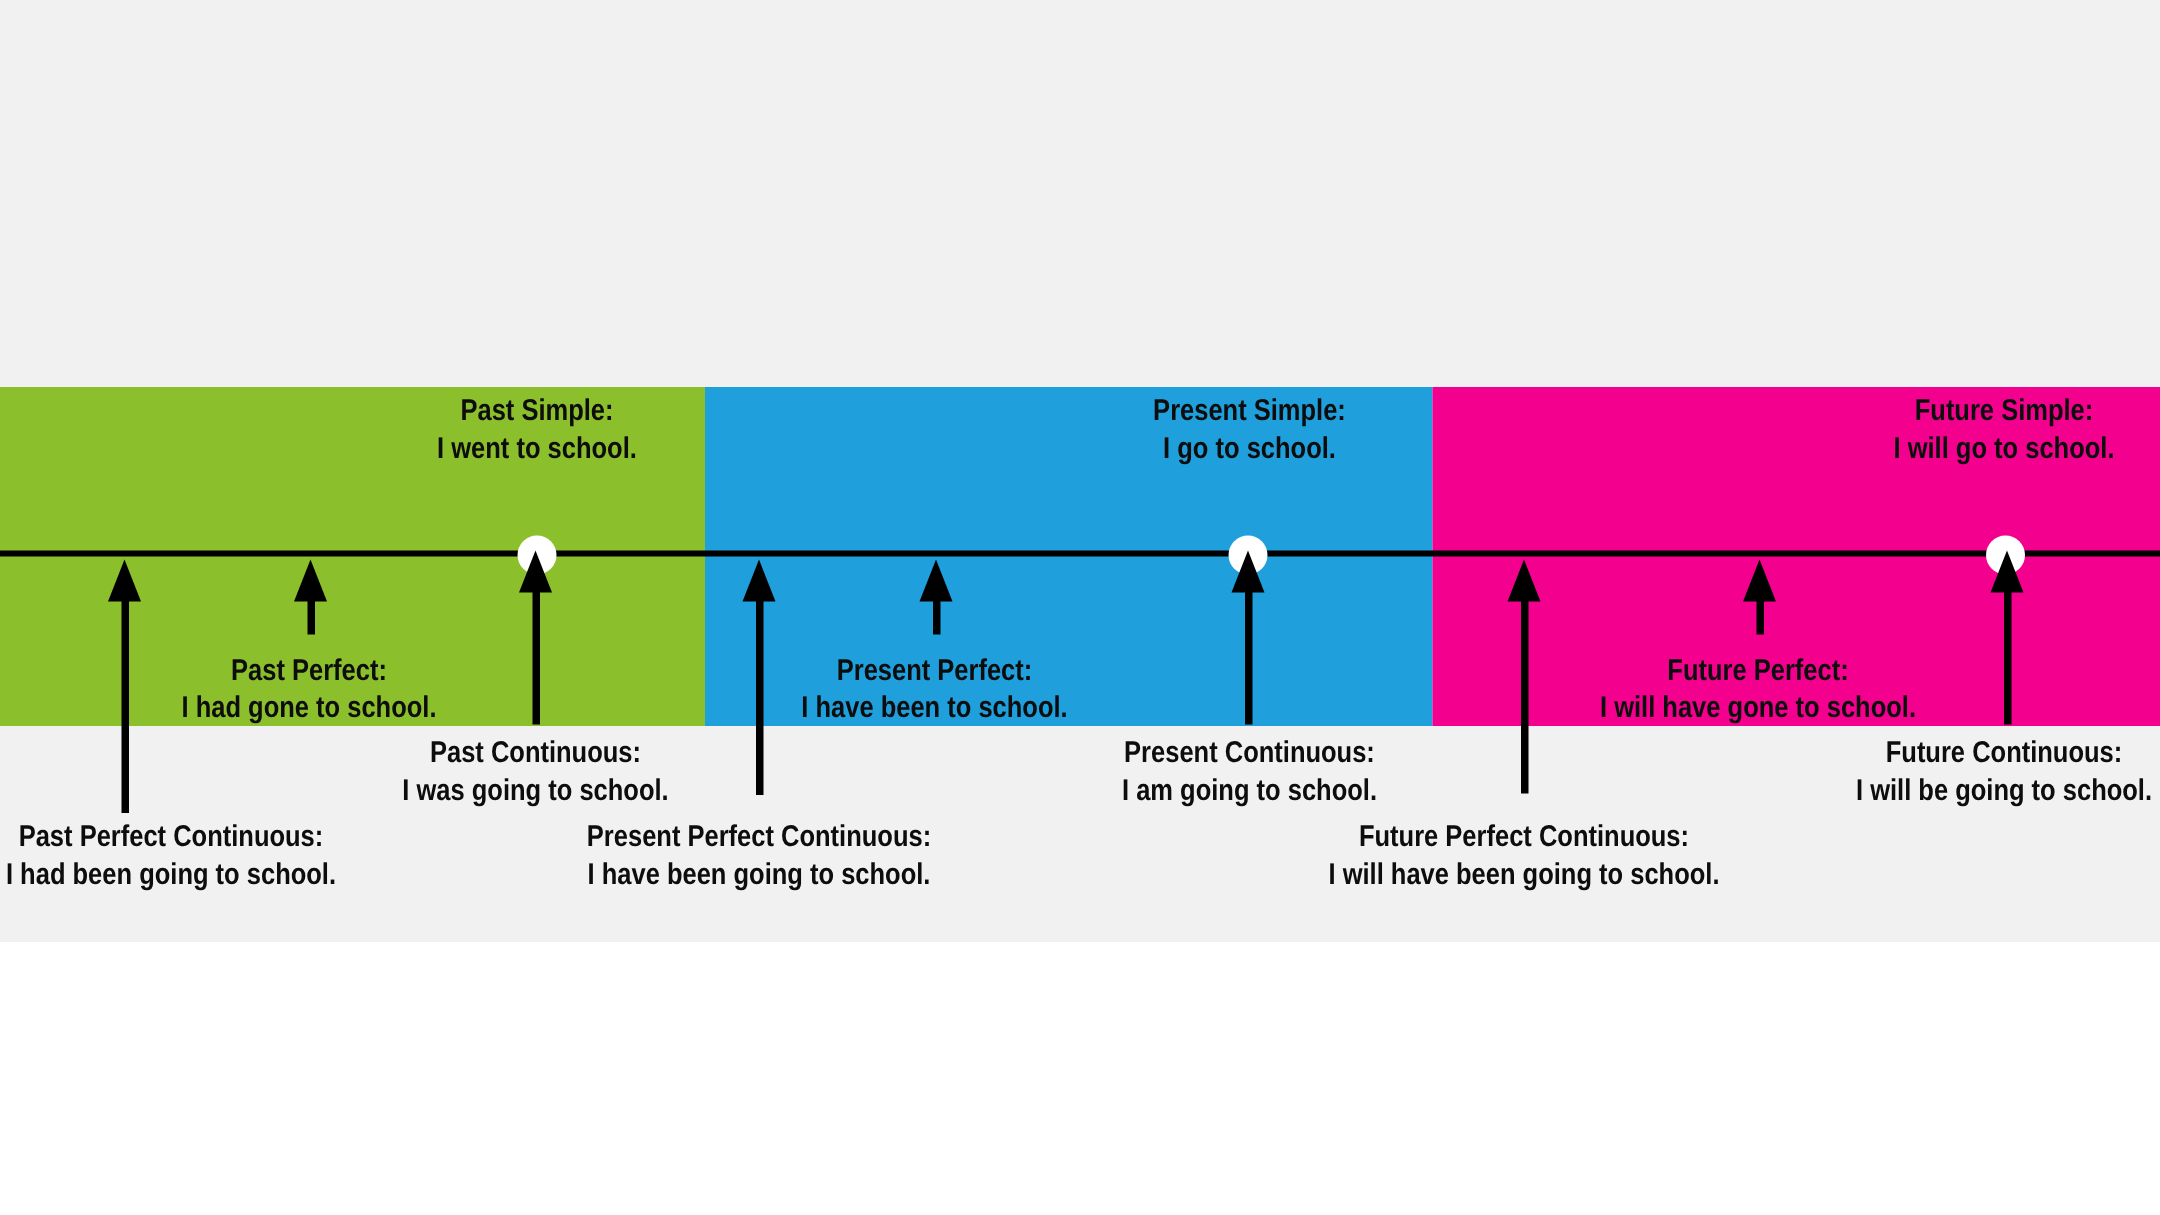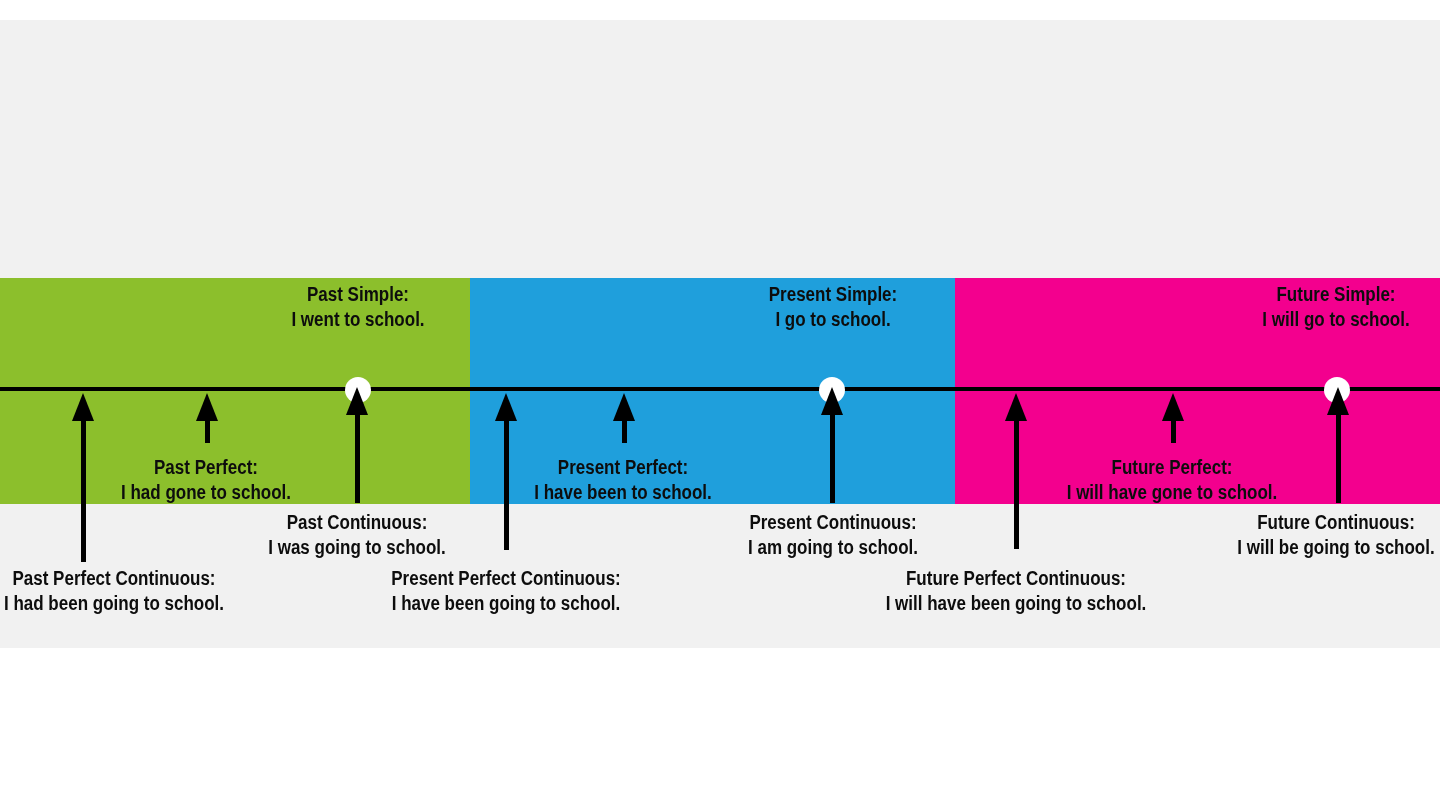--- a/index.html
+++ b/index.html
@@ -3,21 +3,20 @@
 <meta charset="utf-8">
 <style>
   html, body { margin: 0; padding: 0; }
   body { font-family: "Liberation Sans", sans-serif; }
   .canvas {
     position: relative;
     width: 1440px;
     height: 628px;
     background: #f1f1f1;
     overflow: hidden;
-    margin-top: 20px;
   }
   .band {
     position: absolute;
     left: 0; top: 258px;
     width: 1440px; height: 226px;
     display: flex;
   }
   .band .section { height: 100%; }
   .section.past    { width: 470px; background: #8cbf2c; }
   .section.present { width: 485px; background: #1f9fdc; }

